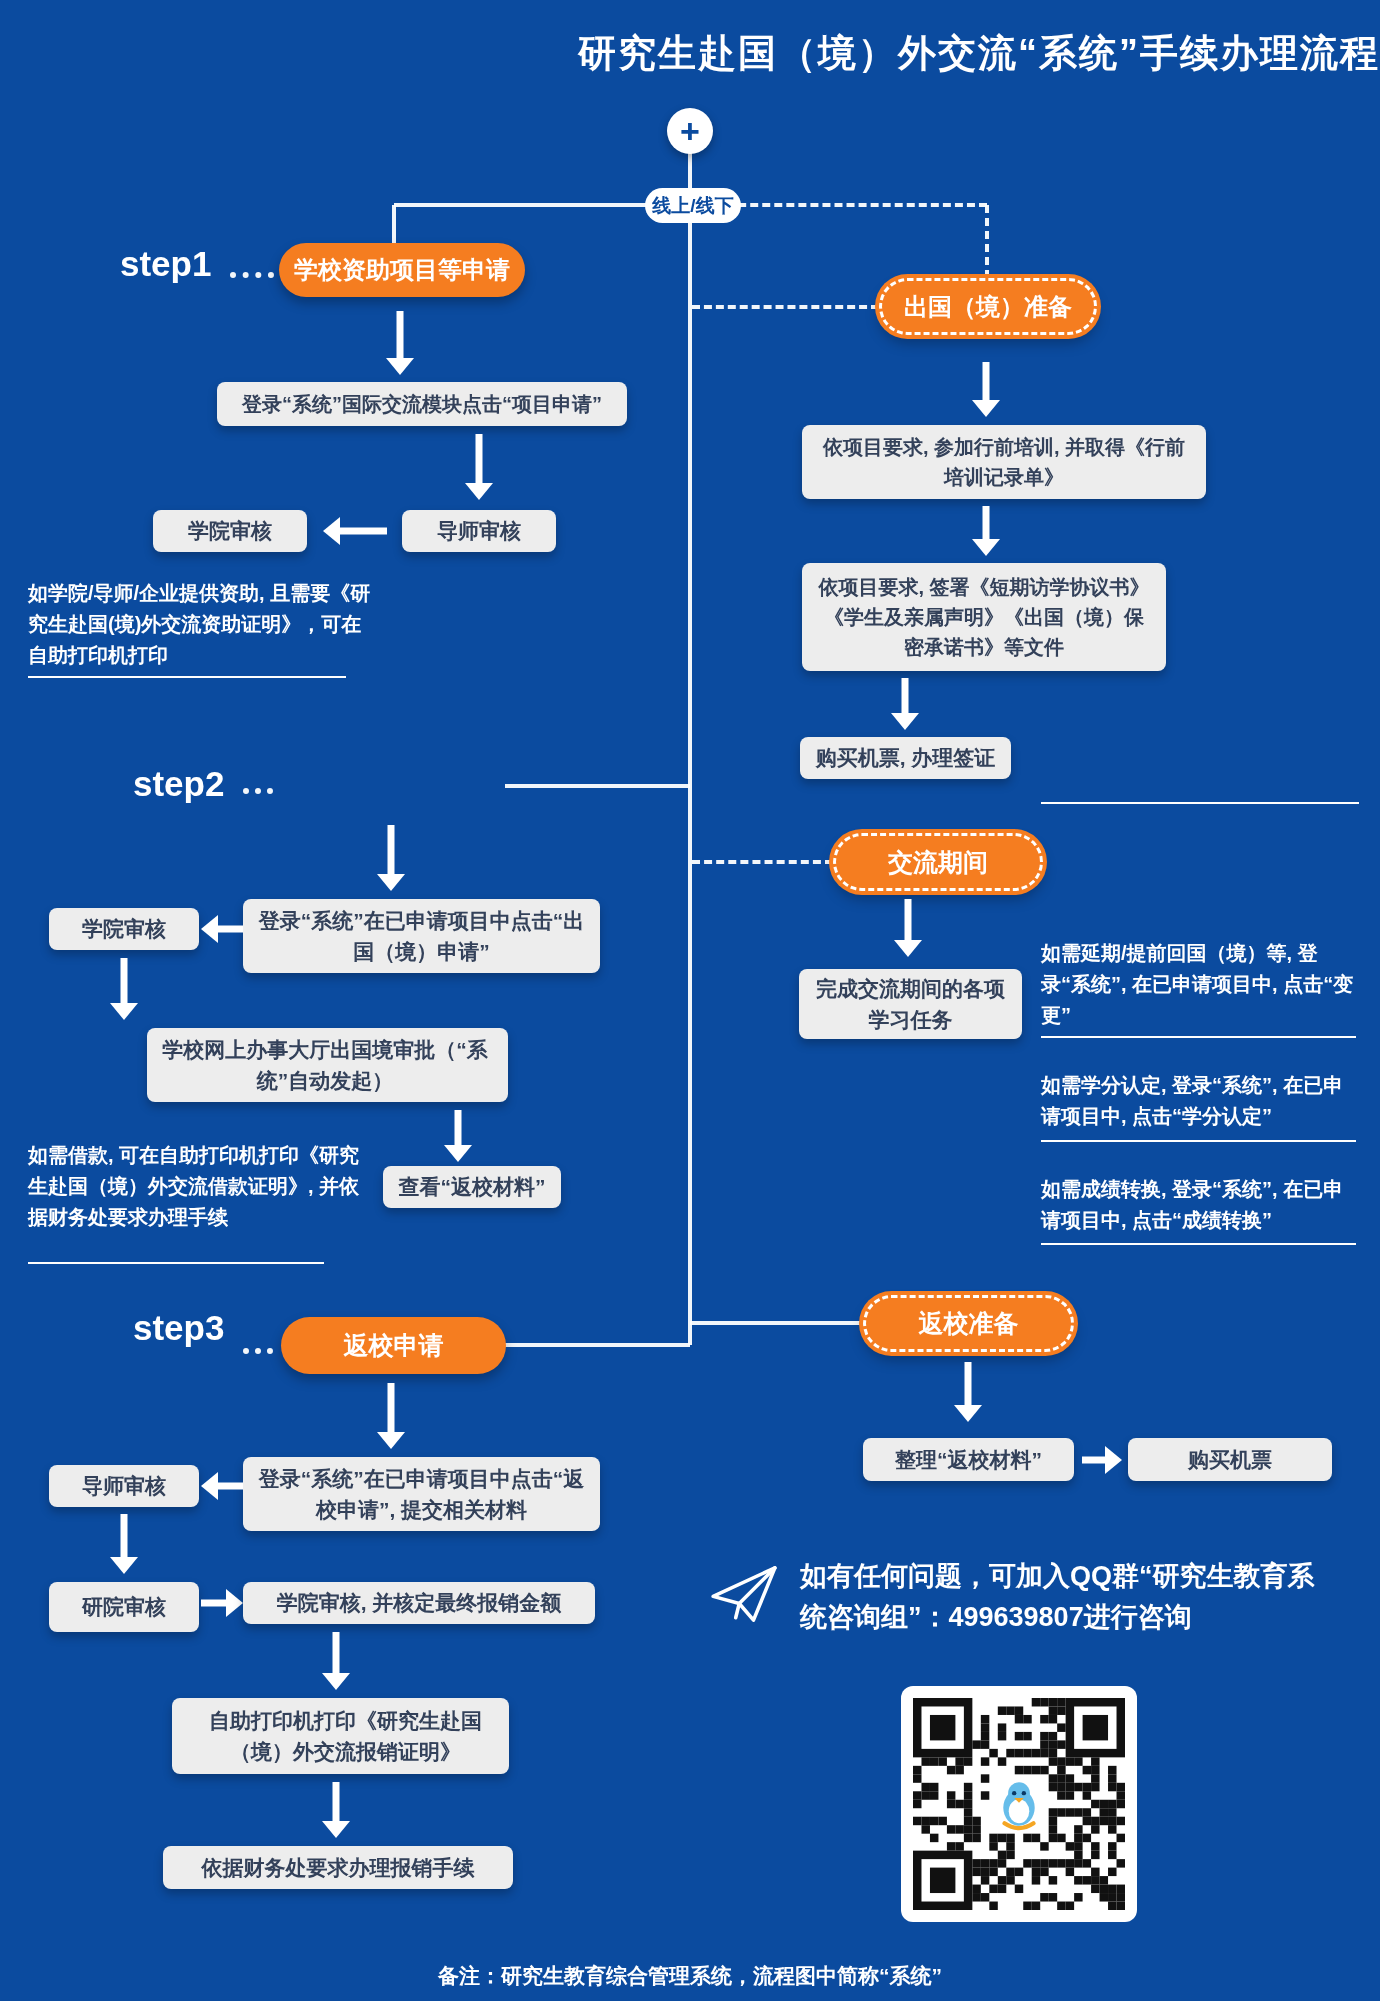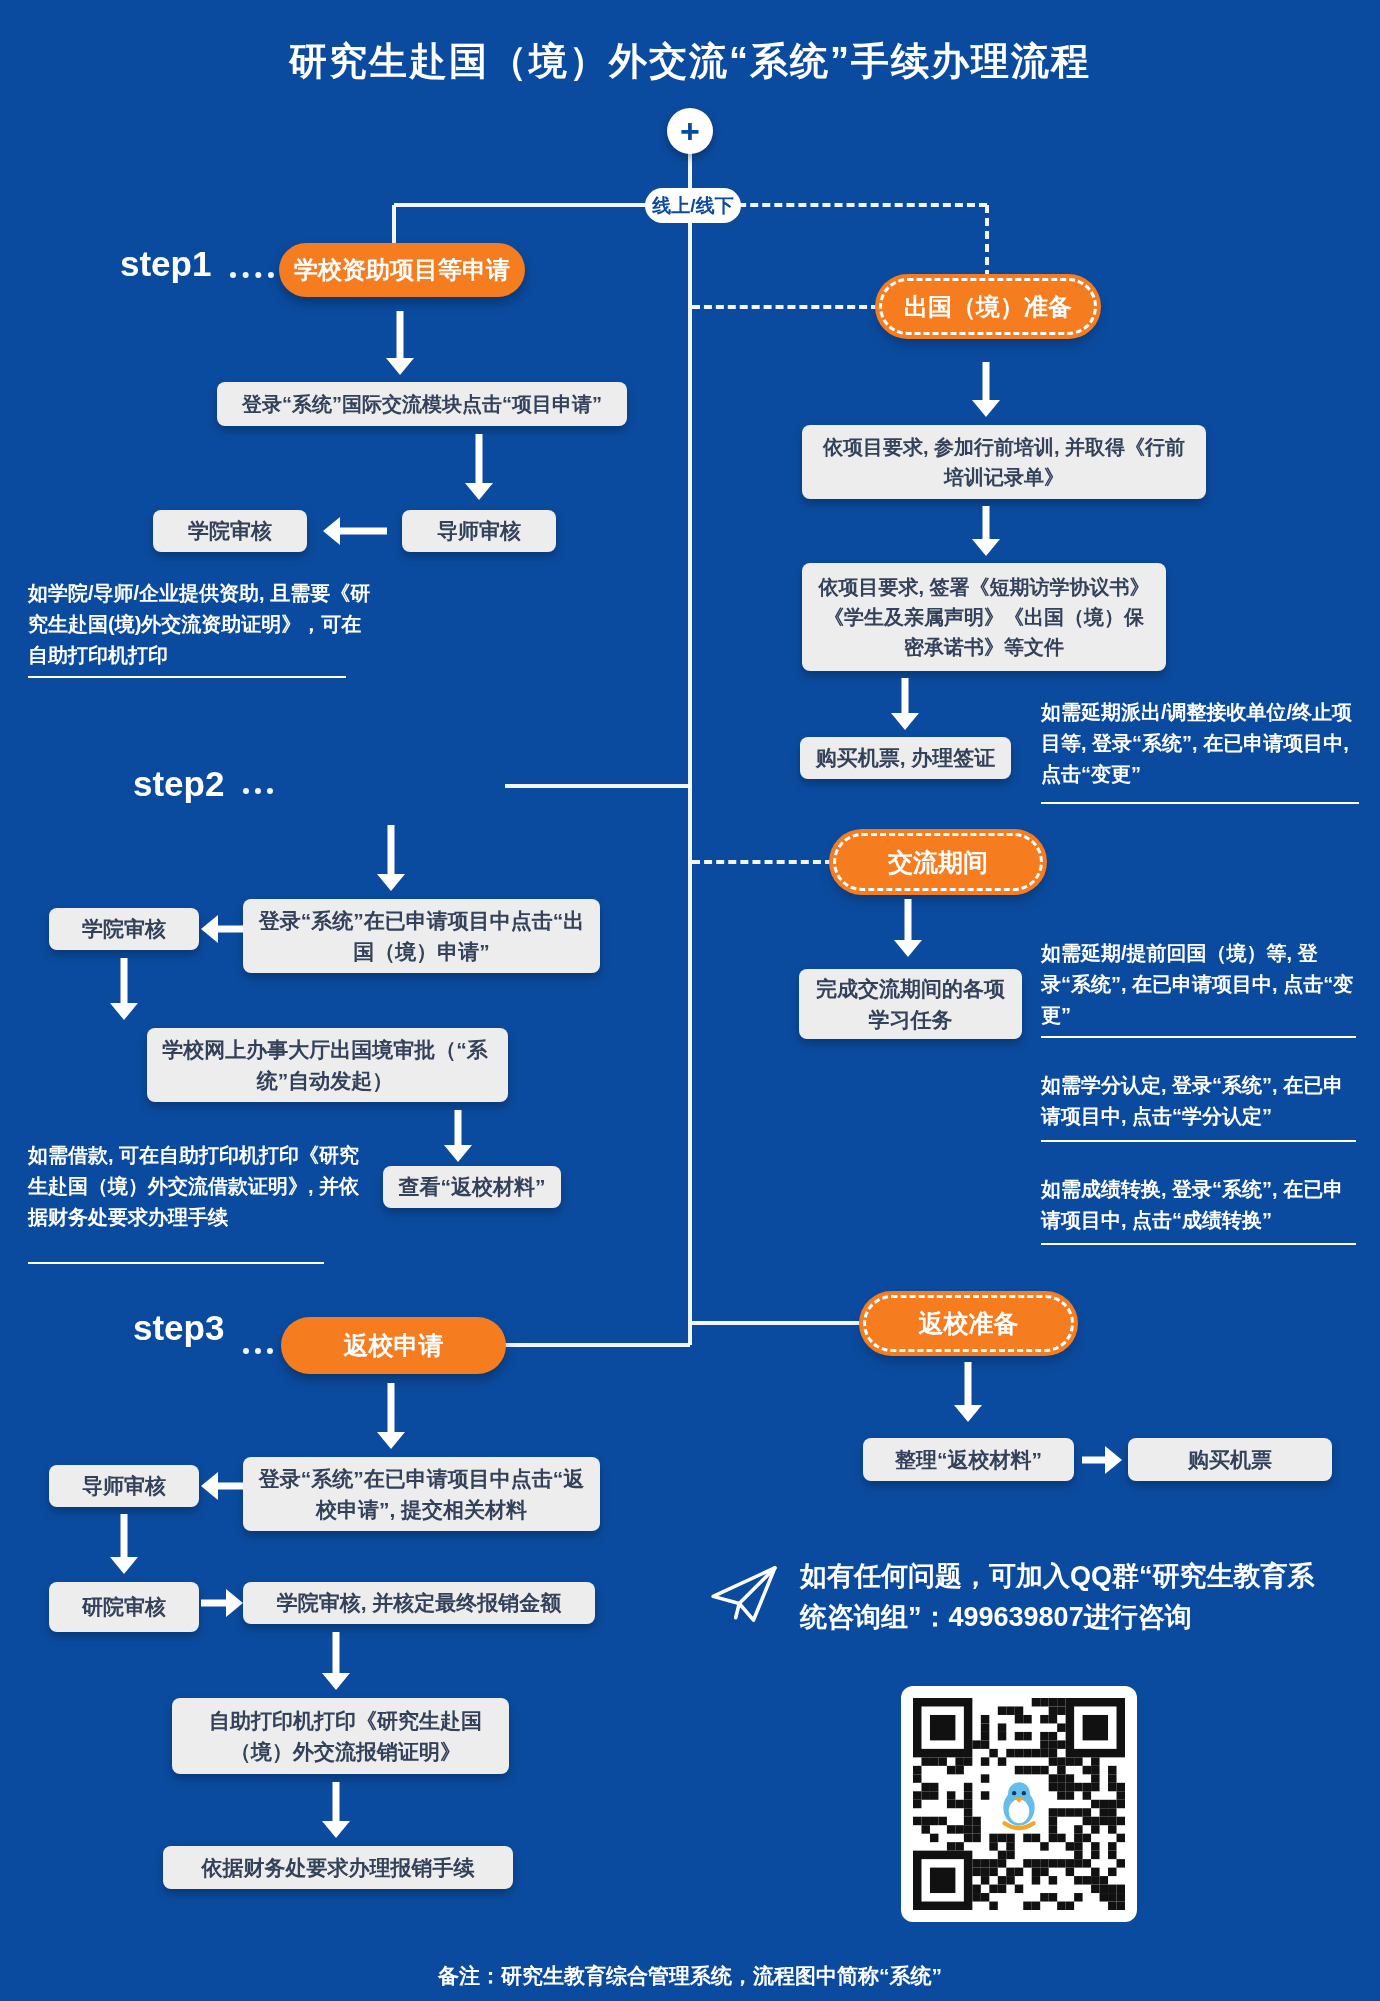--- a/index.html
+++ b/index.html
@@ -1,21 +1,21 @@
 <!DOCTYPE html>
 <html style="--bg: #0B4B9F; --orange: #F57D20; --boxbg: #EDEDED; --boxtext: #33415A;"><head>
 <meta charset="utf-8">
 <style>
   :root { --bg:#0B4B9F; --orange:#F57D20; --boxbg:#EDEDED; --boxtext:#33415A; }
   * { box-sizing:border-box; }
   body { margin:0; background:var(--bg); }
   .canvas { position:relative; width:1380px; height:2001px; background:var(--bg);
             font-family:"Liberation Sans","DejaVu Sans",sans-serif; overflow:hidden; }
 
-  .title { position:absolute; top:36px; left:0; width:100%; text-align:center; color:#fff;
+  .title { position:absolute; top:28px; left:0; width:100%; text-align:right; color:#fff;
            font-weight:bold; font-size:38px; letter-spacing:2px; z-index:3; }
 
   
   .line { position:absolute; z-index:1; }
   .lh { height:4px; background:rgba(255,255,255,.95); }
   .lv { width:4px; background:rgba(255,255,255,.95); }
   .lh.dash { height:0; background:none; border-top:4px dashed rgba(255,255,255,.95); }
   .lv.dash { width:0; background:none; border-left:4px dashed rgba(255,255,255,.95); }
 
   .plus { position:absolute; z-index:3; width:46px; height:46px; border-radius:50%;
@@ -110,21 +110,20 @@
   <div class="rule" style="left:28px;top:676px;width:318px;"></div>
 
   <div class="pill dashed" style="left:879px;top:278px;width:218px;height:57px;font-size:24px;">出国（境）准备</div>
   <div class="arr-d" style="left:971px;top:362px;height:55px;"></div>
   <div class="box" style="left:802px;top:425px;width:404px;height:74px;font-size:20px;">依项目要求, 参加行前培训, 并取得《行前培训记录单》</div>
   <div class="arr-d" style="left:971px;top:506px;height:50px;"></div>
   <div class="box" style="left:802px;top:563px;width:364px;height:108px;font-size:20px;">依项目要求, 签署《短期访学协议书》《学生及亲属声明》《出国（境）保密承诺书》等文件</div>
   <div class="arr-d" style="left:890px;top:678px;height:52px;"></div>
   <div class="box nowrap" style="left:800px;top:737px;width:211px;height:42px;">购买机票, 办理签证</div>
 
-  <div class="note" style="left:1041px;top:697px;width:318px;">如需延期派出/调整接收单位/终止项目等, 登录“系统”, 在已申请项目中, 点击“变更”</div>
   <div class="rule" style="left:1041px;top:802px;width:318px;"></div>
 
   <div class="step-label" style="left:133px;top:764px;">step2</div>
   <div class="dots" style="left:243px;top:788px;width:30px;"></div>
 
   <div class="arr-d" style="left:376px;top:825px;height:66px;"></div>
   <div class="box" style="left:243px;top:899px;width:357px;height:74px;">登录“系统”在已申请项目中点击“出国（境）申请”</div>
   <div class="box nowrap" style="left:49px;top:908px;width:150px;height:42px;">学院审核</div>
   <div class="arr-l" style="left:201px;top:915px;width:42px;"></div>
 

